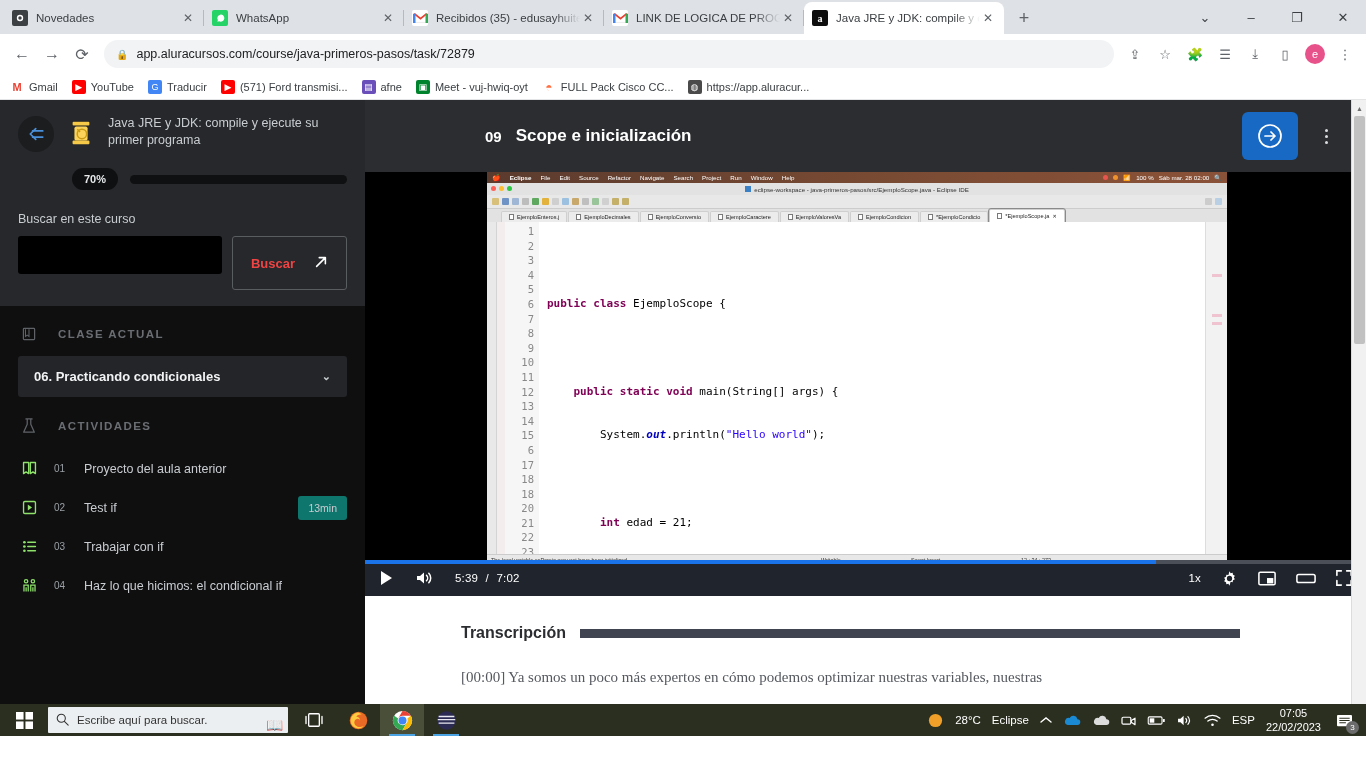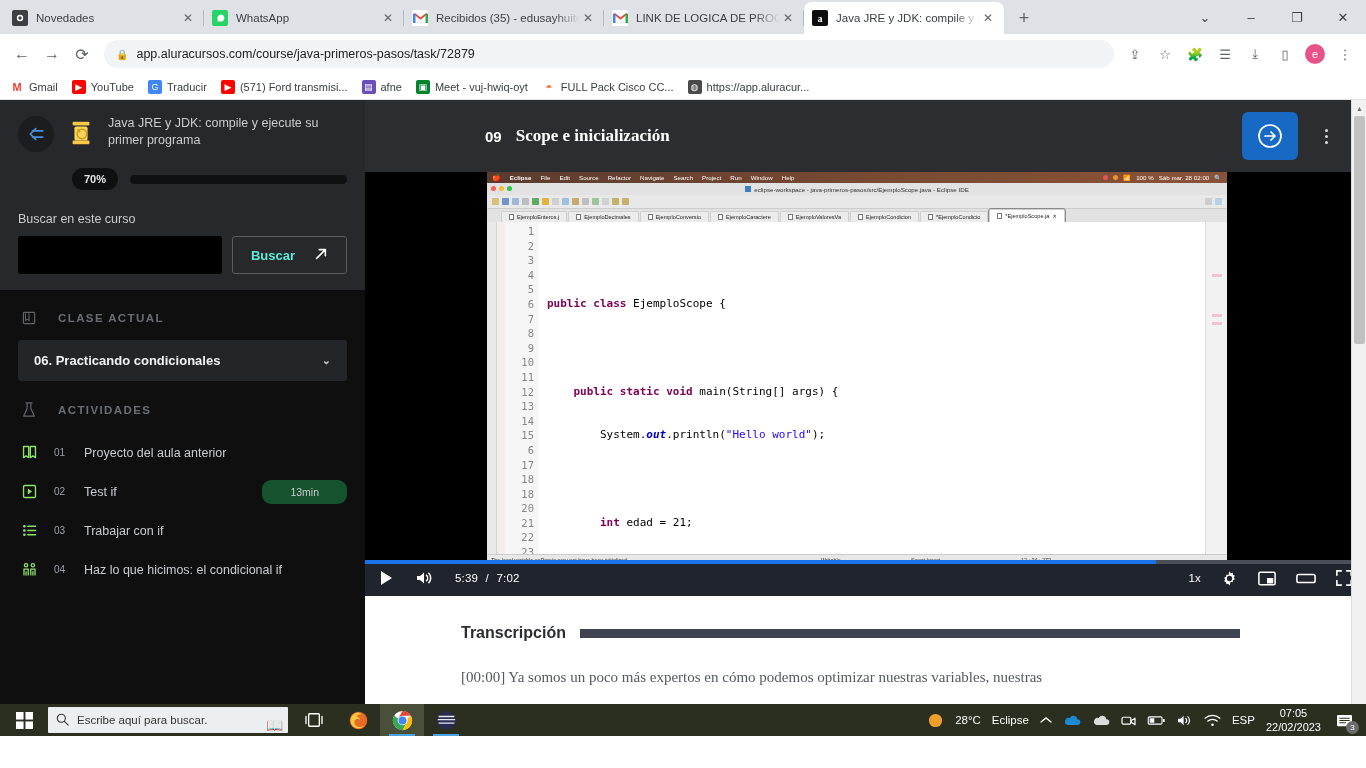--- a/index.html
+++ b/index.html
@@ -97,49 +97,49 @@
     justify-content:center; margin-top:2px; }
   .course-title { font-size:12.5px; line-height:17px; color:#c9cdd1; padding-top:1px; }
   .progress-row { display:flex; align-items:center; gap:12px; margin-top:16px; padding-left:54px; }
   .pct-badge { background:#0f1011; color:#e6e9eb; font-size:11px; font-weight:bold;
     padding:5px 12px; border-radius:14px; }
   .progress-track { flex:1 1 auto; height:9px; background:#0f1011; border-radius:6px; overflow:hidden; }
   .progress-fill { height:100%; background:#96f064; border-radius:6px; }
   .sb-searchlabel { font-size:12.5px; color:#c9cdd1; margin-top:22px; }
   .sb-searchrow { display:flex; gap:10px; margin-top:10px; align-items:stretch; }
   .sb-input { flex:1 1 auto; height:38px; background:#000; border:none; border-radius:3px; }
-  .sb-searchbtn { width:115px; height:38px; border:1px solid #5a5d60; border-radius:3px;
-    background:transparent; color:#5eead4; font-size:13px; font-weight:bold;
+  .sb-searchbtn { width:115px; height:54px; border:1px solid #5a5d60; border-radius:3px;
+    background:transparent; color:#ef4444; font-size:13px; font-weight:bold;
     display:flex; align-items:center; justify-content:center; gap:19px; }
 
   .sb-section { padding: 20px 18px 0 18px; }
   .sb-sec-head { display:flex; align-items:center; gap:18px; color:#6a6e73;
     font-size:11.5px; letter-spacing:1.4px; font-weight:bold; }
   .sb-sec-ico { width:22px; flex:0 0 22px; display:flex; align-items:center; justify-content:center; }
   .current-class {
     margin: 14px 0 0 0; background:#232528; border-radius:3px; padding:13px 16px;
     display:flex; align-items:center; justify-content:space-between;
     font-size:13px; font-weight:bold; color:#f1f3f4;
   }
   .chev { font-size:11px; color:#c9cdd1; }
 
   .act-list { margin-top:14px; }
   .act-item { display:flex; align-items:center; gap:14px; padding:11px 18px; position:relative; }
   .act-ico { width:22px; flex:0 0 22px; display:flex; align-items:center; justify-content:center; }
   .act-num { font-size:10px; color:#9aa0a6; width:16px; flex:0 0 16px; }
   .act-label { font-size:12.5px; color:#c9cdd1; }
-  .act-time { position:absolute; right:18px; top:8px; background:#14532d; color:#c9cdd1;
-    font-size:10.5px; padding:6px 28px; border-radius:9px; }
+  .act-time { position:absolute; right:18px; top:8px; background:#0f766e; color:#c9cdd1;
+    font-size:10.5px; padding:6px 10px; border-radius:3px; }
 
   
   .main { flex:1 1 auto; background:#fff; overflow:hidden; position:relative; }
   .lesson-header { background:#2b2d30; height:72px; display:flex; align-items:center;
     padding: 0 26px 0 120px; gap:14px; }
   .lh-num { color:#fff; font-size:15px; font-weight:bold; }
-  .lh-title { color:#fff; font-size:17px; font-weight:bold; flex:1 1 auto;font-family:Liberation Serif, serif; }
+  .lh-title { color:#fff; font-size:17px; font-weight:bold; flex:1 1 auto; }
   .next-btn { width:56px; height:48px; background:#1769c4; border-radius:6px;
     display:flex; align-items:center; justify-content:center; }
   .kebab { width:28px; display:flex; flex-direction:column; align-items:center; gap:3px; }
   .kebab i { width:3px; height:3px; border-radius:50%; background:#dadce0; display:block; }
 
   
   .video-wrap { position:relative; background:#000; height:424px; }
   .video-inner { position:absolute; left:122px; top:0; width:740px; height:410px; overflow:hidden; background:#fff; }
 
   

